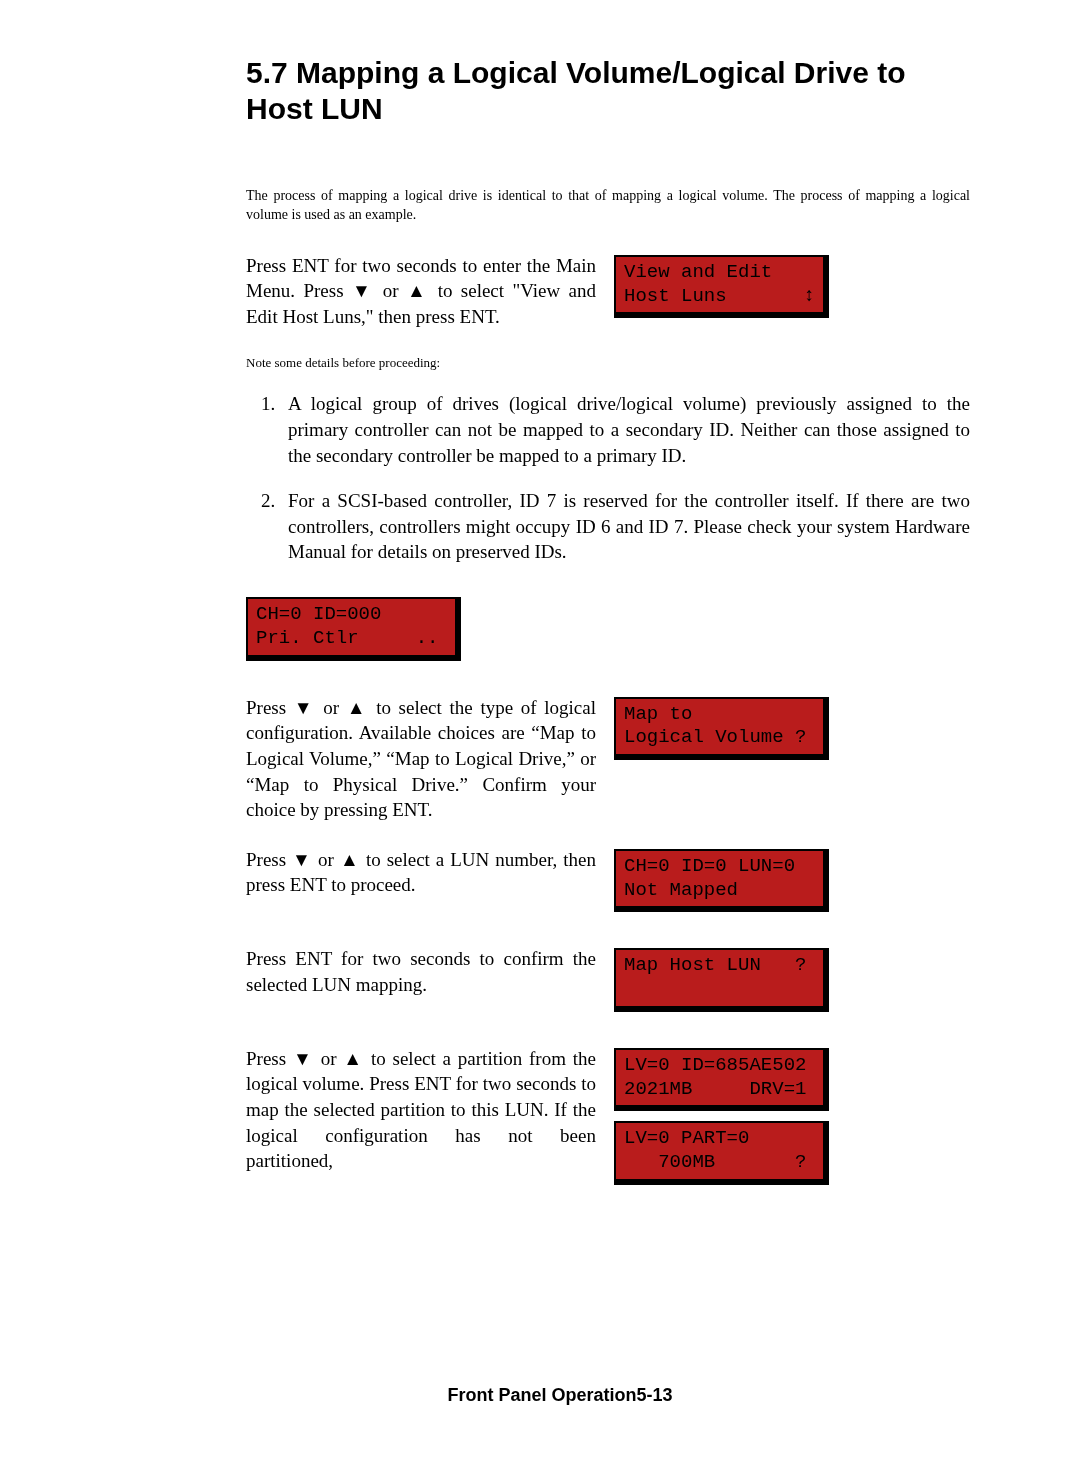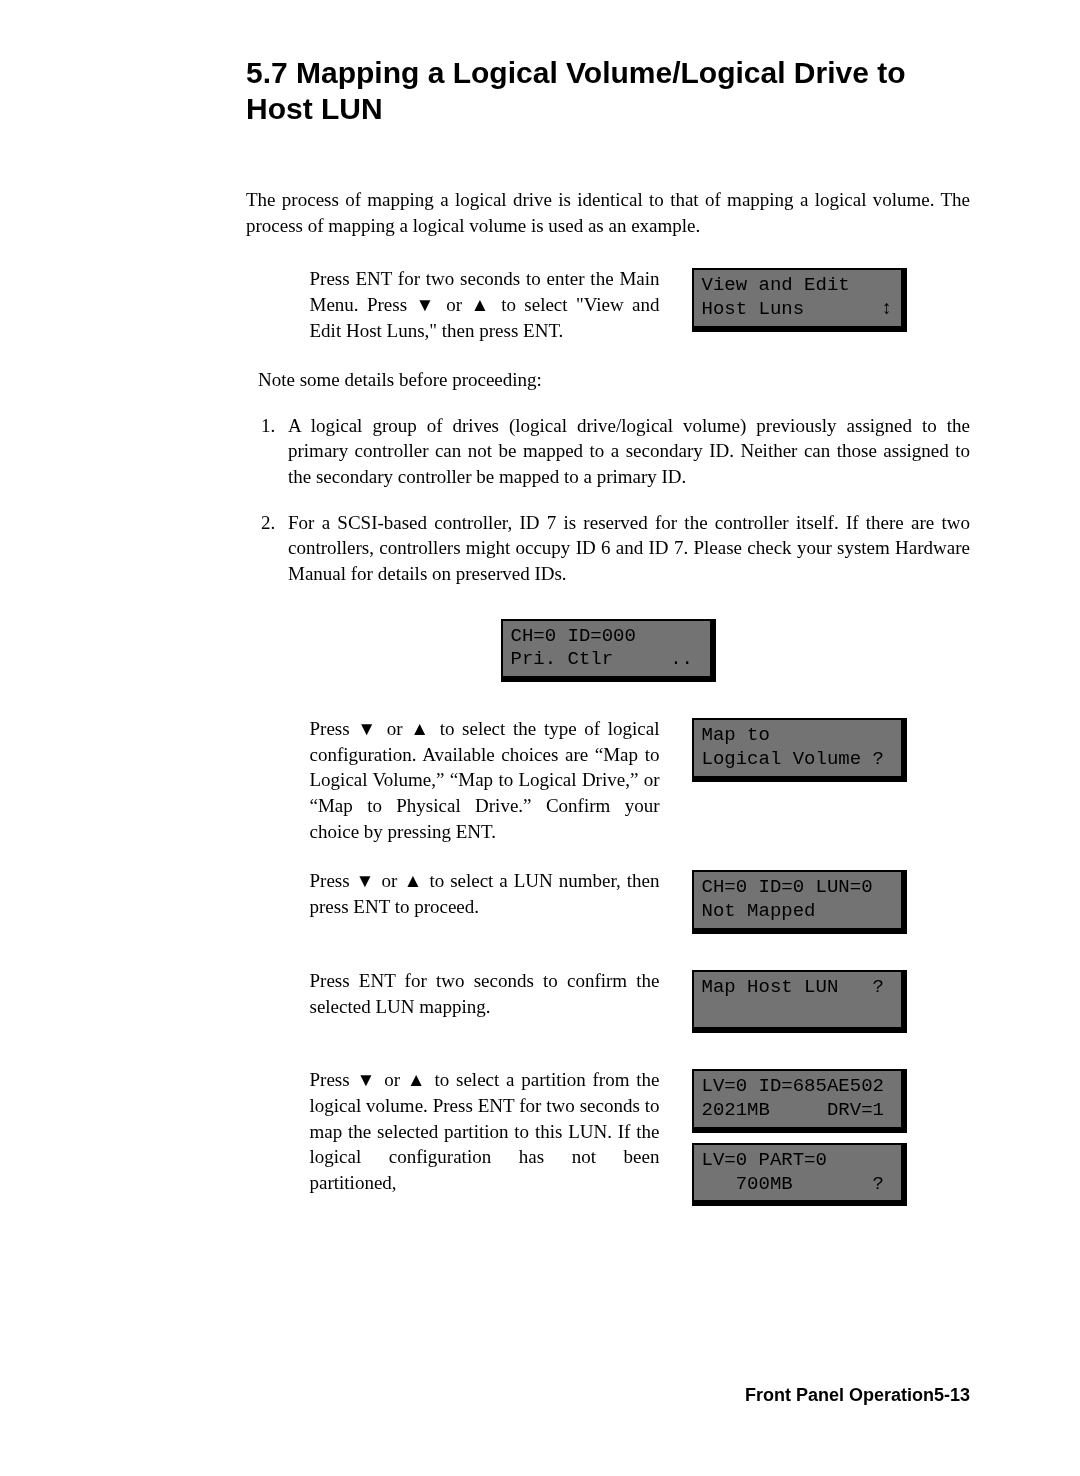--- a/index.html
+++ b/index.html
@@ -23,31 +23,30 @@
     font-weight: bold;
     font-size: 30px;
     line-height: 1.2;
     margin: 0 0 60px 96px;
     padding-left: 0;
   }
   .body-col {
     margin-left: 96px;
   }
   .intro {
-    font-size: 19px;
+    font-size: 14px;
     line-height: 1.35;
     text-align: justify;
     margin-bottom: 28px;
   }
   .row {
     display: flex;
     align-items: flex-start;
     margin-bottom: 24px;
-    gap: 32px;
-    justify-content: center;
+    gap: 18px;
   }
   .left {
     width: 350px;
     font-size: 19px;
     line-height: 1.35;
     text-align: justify;
   }
   .right {
     flex: 0 0 auto;
     padding-top: 2px;
@@ -56,31 +55,30 @@
     border: 2px solid #000;
     border-right-width: 6px;
     border-bottom-width: 6px;
     font-family: "Courier New", monospace;
     font-size: 19px;
     line-height: 1.25;
     padding: 4px 8px;
     width: 215px;
     box-sizing: border-box;
     white-space: pre;
-    background:#737373;
+    background:#b91c1c;
     margin-bottom: 10px;
   }
   .lcd .updown {
     float: right;
   }
   .note {
-    font-size: 19px;
+    font-size: 13px;
     line-height: 1.35;
     margin-bottom: 20px;
-    margin-left: 12px;
   }
   ol.notes {
     font-size: 19px;
     line-height: 1.35;
     padding-left: 34px;
     margin: 0 0 30px 0;
   }
   ol.notes li {
     text-align: justify;
     margin-bottom: 20px;
@@ -88,21 +86,21 @@
   }
   .footer {
     position: absolute;
     left: 150px;
     right: 110px;
     bottom: 70px;
     font-family: Arial, Helvetica, sans-serif;
     font-size: 18px;
     font-weight: bold;
     display: flex;
-    justify-content: flex-end;
+    justify-content: center;
   }
   .tri-down::before { content: "\25BC"; }
   .tri-up::before   { content: "\25B2"; }
 </style>
 </head>
 <body>
 
 <div class="page">
 
   <h2 class="heading">5.7 Mapping a Logical Volume/Logical Drive to Host LUN</h2>

